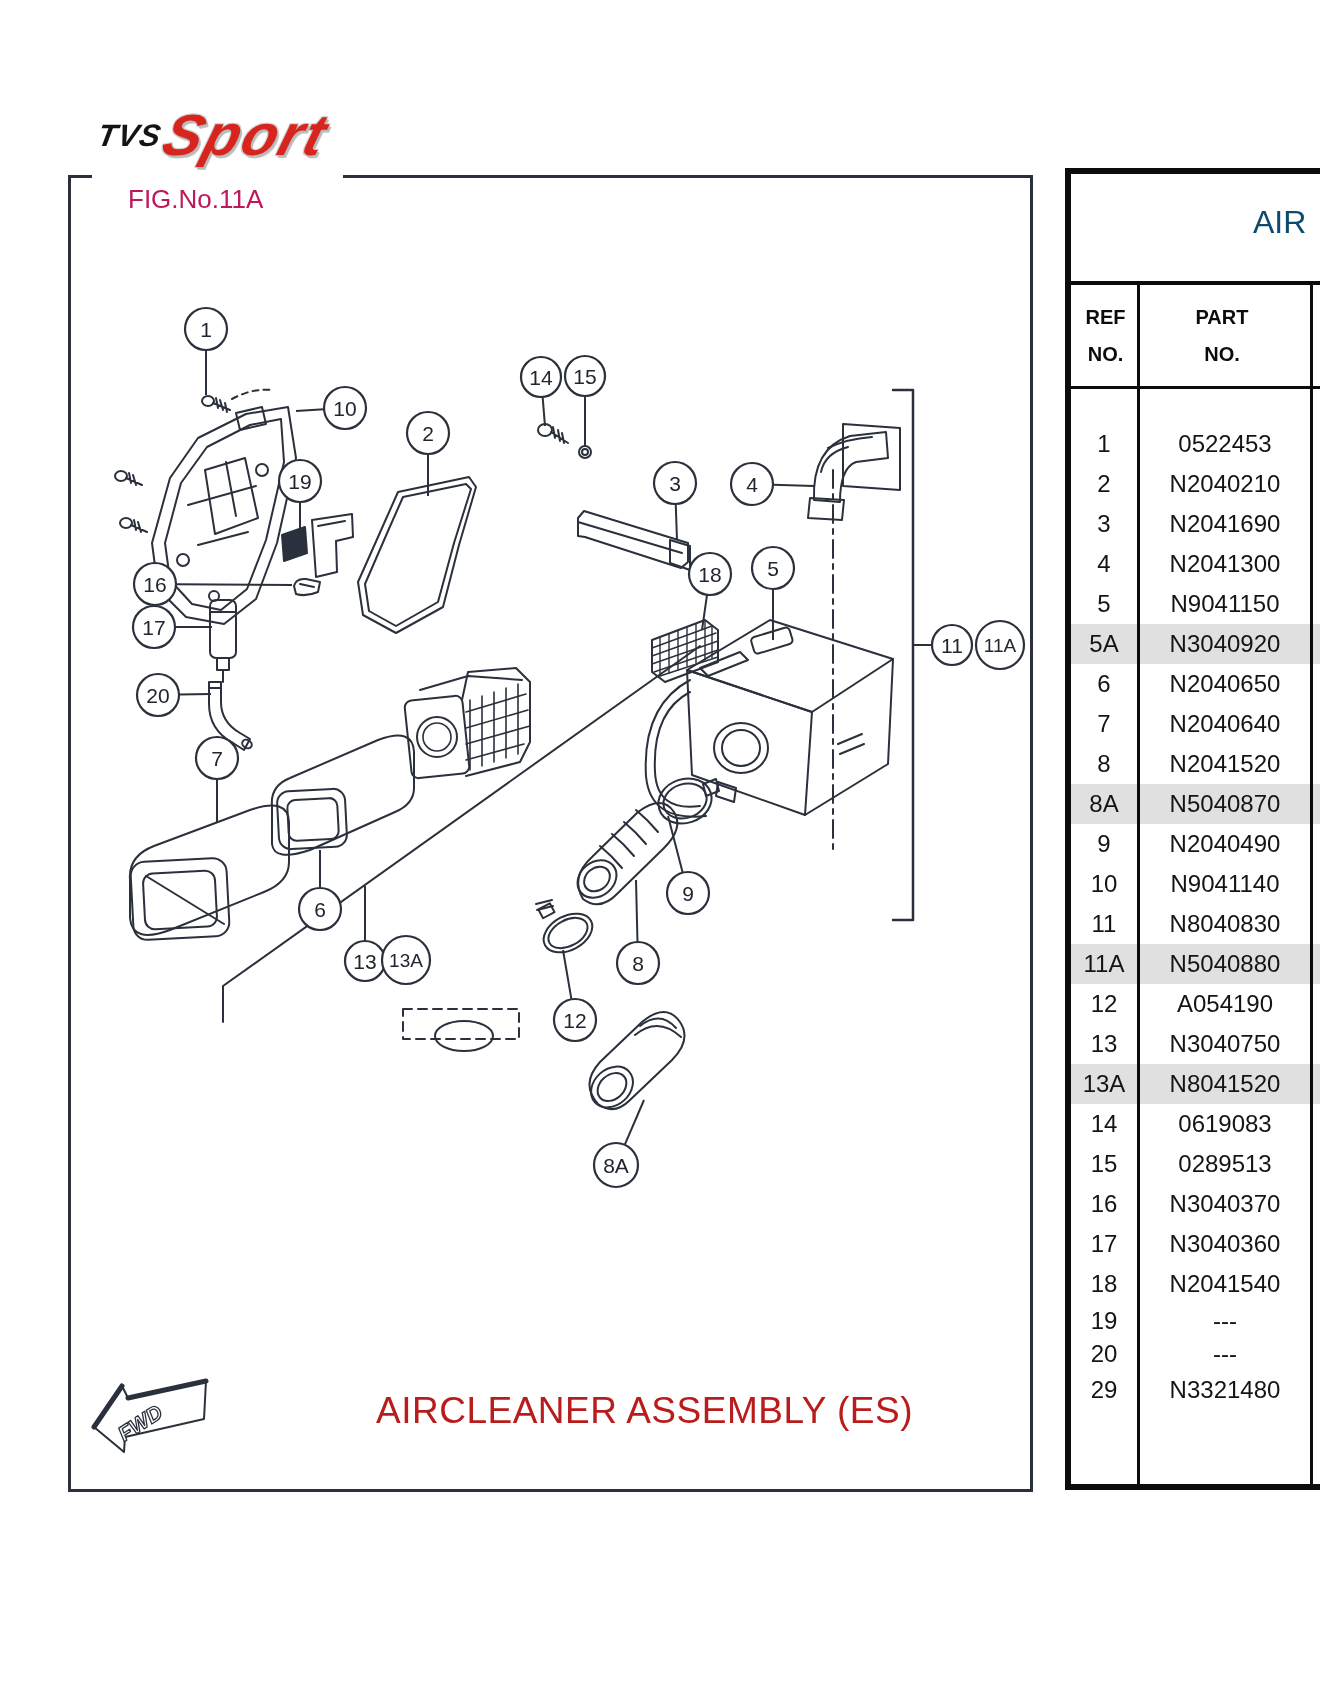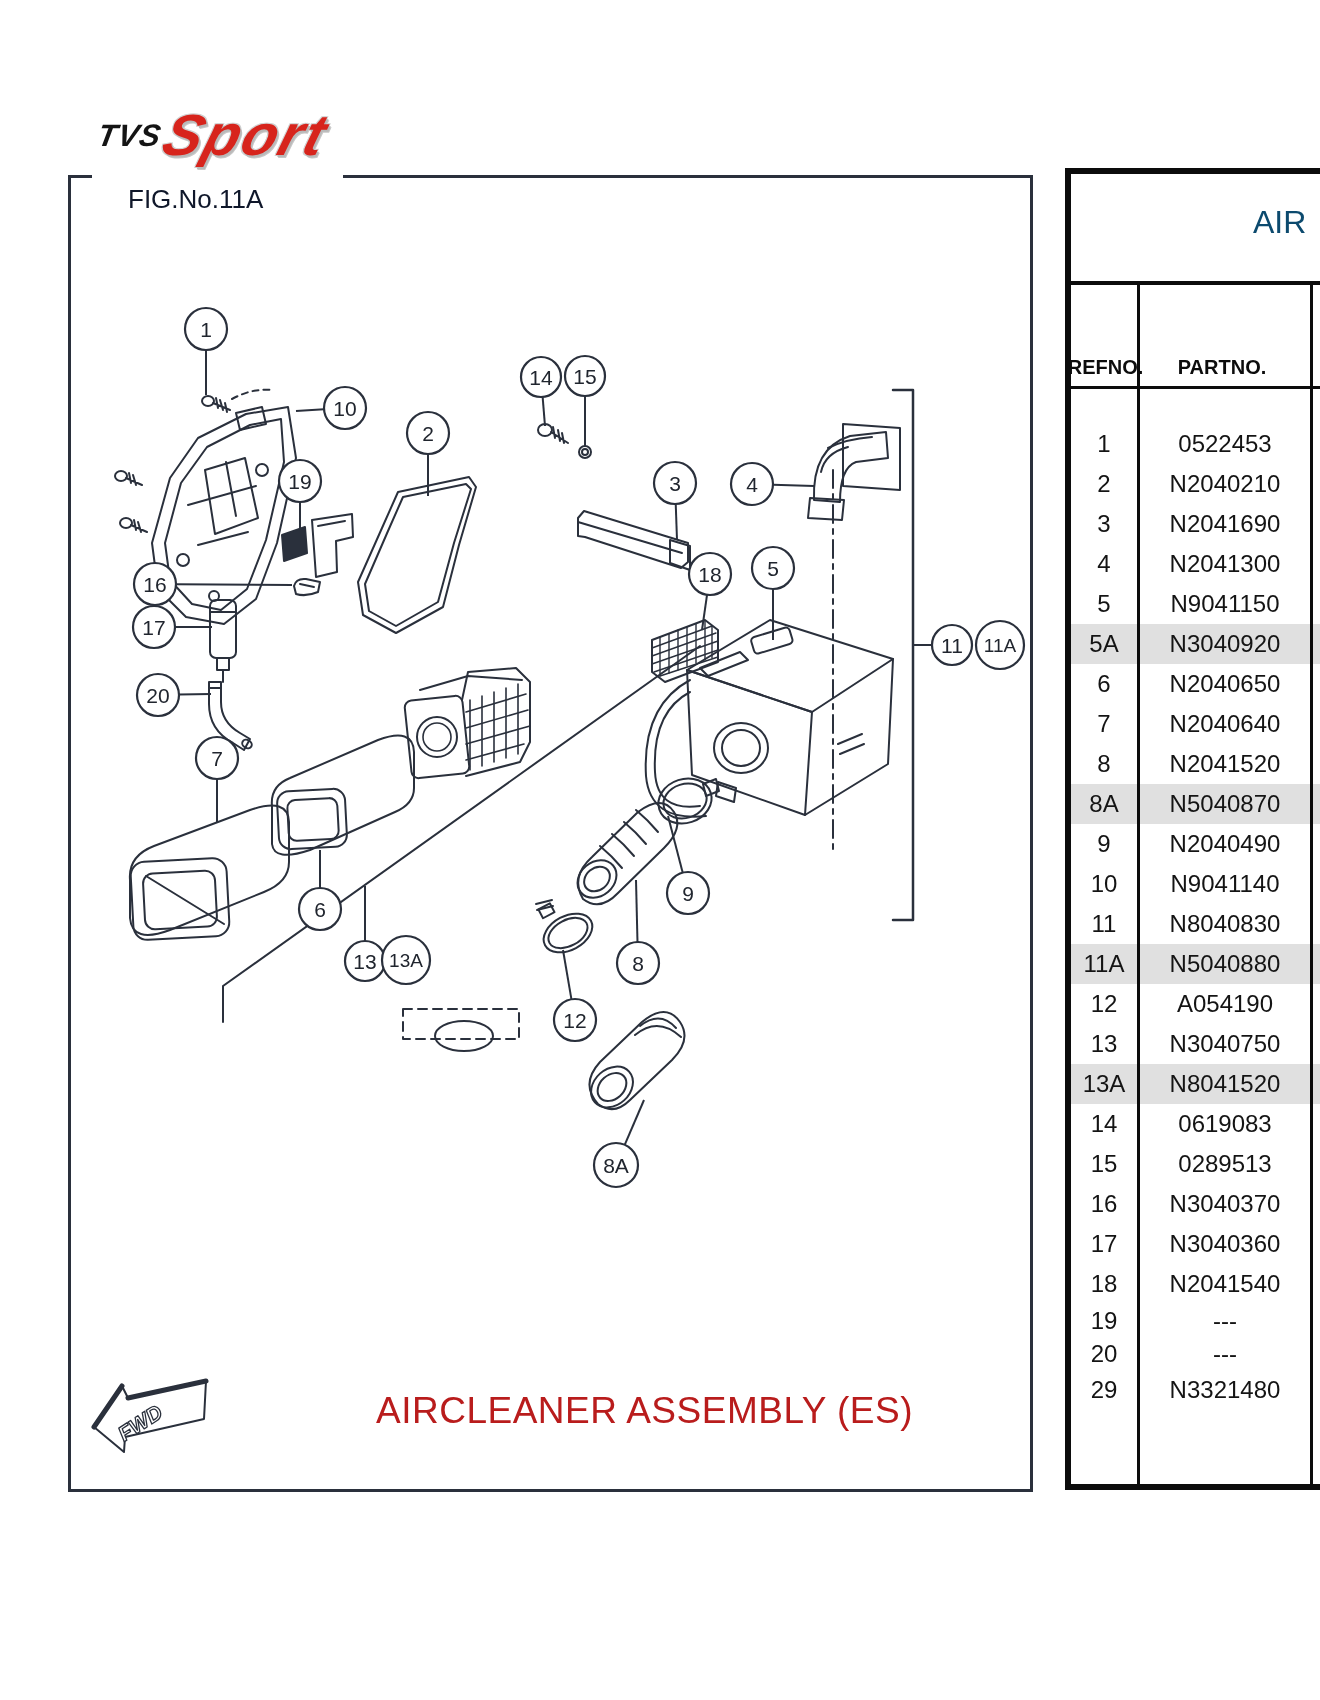--- a/index.html
+++ b/index.html
@@ -19,40 +19,40 @@
   }
   .logo .tvs{
     font-style:italic;font-weight:bold;font-size:31px;letter-spacing:1px;
     color:#141414;transform:skewX(-10deg);margin-top:14px;
   }
   .logo .sport{
     font-style:italic;font-weight:bold;font-size:58px;line-height:62px;
     color:#d7241c;transform:skewX(-16deg);margin-left:4px;letter-spacing:2px;
     text-shadow:2px 2px 0 #b9b9b9,-1px -1px 0 #d2d2d2,1px -1px 0 #cfcfcf,-1px 1px 0 #cfcfcf,3px 3px 0 #c8c8c8;
   }
-  .figlabel{position:absolute;left:128px;top:184px;font-size:26px;color:#0f172a;z-index:2}
+  .figlabel{position:absolute;left:128px;top:184px;font-size:26px;color:#be185d;z-index:2}
   .caption{position:absolute;left:376px;top:1390px;font-size:37px;color:#b91c1c;letter-spacing:.5px;z-index:2}
   
   #diag{position:absolute;left:0;top:0;z-index:1}
   #diag .leader{stroke:#2a303c;stroke-width:2;fill:none}
   #diag .callout circle{fill:#fff;stroke:#2a303c;stroke-width:2.2}
   #diag .callout text{fill:#20252e;font-family:"Liberation Sans",sans-serif}
   
   .ptable{
     position:absolute;left:1065px;top:168px;width:292px;height:1322px;
     border:6px solid #0c0c0c;box-sizing:border-box;background:#fff;
     display:flex;flex-direction:column;z-index:4;
   }
   .pt-title{height:107px;border-bottom:4px solid #0c0c0c;position:relative;flex:none}
   .pt-title span{position:absolute;left:182px;top:30px;font-weight:normal;font-size:32px;color:#0c4a6e}
   .pt-body{flex:1;position:relative;overflow:hidden}
   .vline{position:absolute;top:0;bottom:0;width:3px;background:#0c0c0c;z-index:5}
   .v1{left:66px}.v2{left:239px}
   .pt-header{height:101px;border-bottom:3px solid #0c0c0c;display:flex;font-weight:bold;font-size:20px;color:#0c0c0c}
-  .pt-header .hc{display:flex;flex-direction:row;justify-content:center;align-items:flex-end;line-height:37px}
+  .pt-header .hc{display:flex;flex-direction:column;justify-content:center;align-items:center;line-height:37px}
   .hc.ref{width:69px}
   .hc.part{width:164px}
   .pt-rows{padding-top:35px}
   .trow{height:40px;display:flex;align-items:center;font-size:24px;color:#141414}
   .trow.short{height:33px}
   .trow.hl{background:var(--hl,#e0e0e0)}
   .c-ref{width:66px;text-align:center;flex:none}
   .c-part{width:170px;margin-left:3px;text-align:center;flex:none}
 </style>
 </head>

